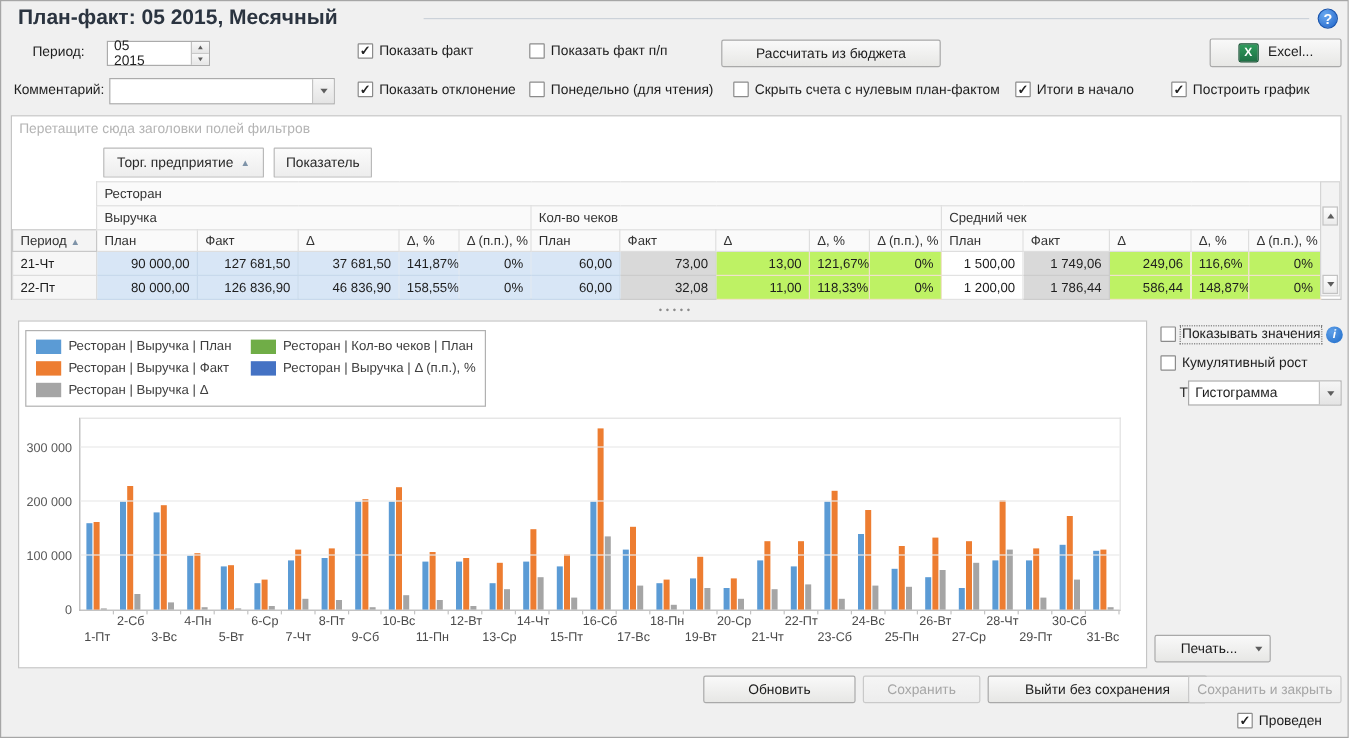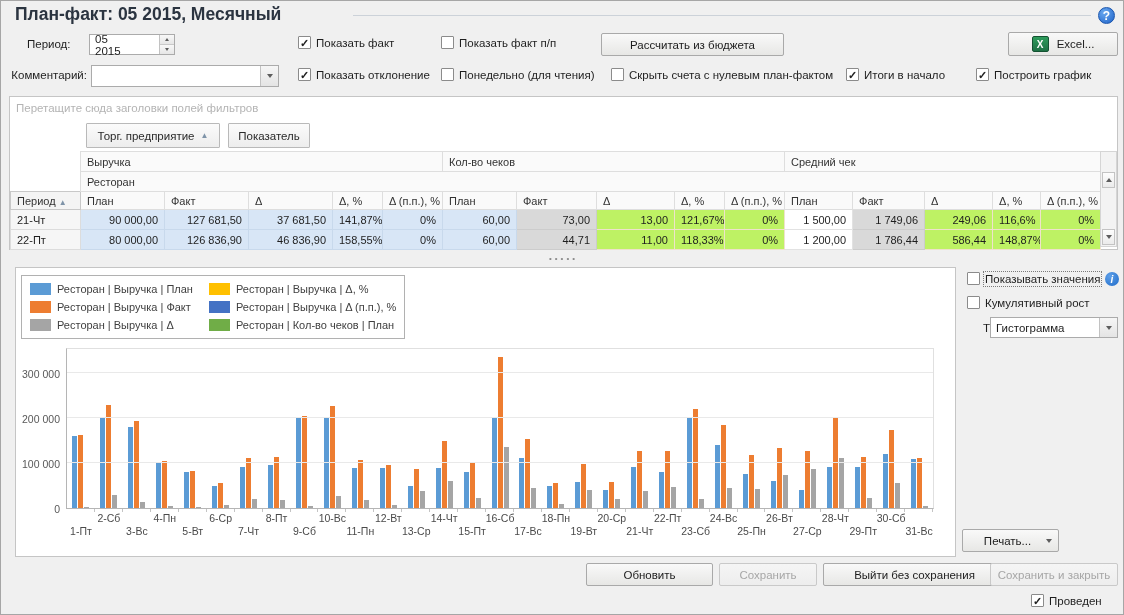--- a/index.html
+++ b/index.html
@@ -201,27 +201,27 @@
           <col style="width: 60px;">
           <col style="width: 68px;">
           <col style="width: 72px;">
           <col style="width: 68px;">
           <col style="width: 48px;">
           <col style="width: 60px;">
         </colgroup>
         <thead>
           <tr>
             <td class="nob"></td>
+            <th colspan="15" style="height: 19px;">Ресторан</th>
+          </tr>
+          <tr>
+            <td class="nob"></td>
             <th colspan="5">Выручка</th>
             <th colspan="5">Кол-во чеков</th>
             <th colspan="5">Средний чек</th>
-          </tr>
-          <tr>
-            <td class="nob"></td>
-            <th colspan="15" style="height: 19px;">Ресторан</th>
           </tr>
           <tr>
             <th class="pcol"><span>Период</span> <span class="sort">▲</span></th>
             <th>План</th>
             <th>Факт</th>
             <th>Δ</th>
             <th>Δ, %</th>
             <th>Δ (п.п.), %</th>
             <th>План</th>
             <th>Факт</th>
@@ -255,21 +255,21 @@
             <td class="c-cream num">0%</td>
           </tr>
           <tr>
             <td class="rowhead">22-Пт</td>
             <td class="c-blue num">80 000,00</td>
             <td class="c-blue num">126 836,90</td>
             <td class="c-blue num">46 836,90</td>
             <td class="c-blue num">158,55%</td>
             <td class="c-blue num">0%</td>
             <td class="c-blue num">60,00</td>
-            <td class="c-gray num">44,71</td>
+            <td class="c-gray num">32,08</td>
             <td class="c-cream num">11,00</td>
             <td class="c-cream num">118,33%</td>
             <td class="c-cream num">0%</td>
             <td class="c-white num">1 200,00</td>
             <td class="c-gray num">1 786,44</td>
             <td class="c-cream num">586,44</td>
             <td class="c-cream num">148,87%</td>
             <td class="c-cream num">0%</td>
           </tr>
         </tbody>
@@ -294,30 +294,26 @@
         </div>
         <div class="li">
           <span class="sw" style="background: rgb(237, 125, 49);"></span>
           <span>Ресторан | Выручка | Факт</span>
         </div>
         <div class="li">
           <span class="sw" style="background: rgb(165, 165, 165);"></span>
           <span>Ресторан | Выручка | Δ</span>
         </div>
         <div class="li">
-          <span class="sw" style="background: rgb(255, 192, 0);"></span>
-          <span>Ресторан | Выручка | Δ, %</span>
+          <span class="sw" style="background: rgb(112, 173, 71);"></span>
+          <span>Ресторан | Кол-во чеков | План</span>
         </div>
         <div class="li">
           <span class="sw" style="background: rgb(68, 114, 196);"></span>
           <span>Ресторан | Выручка | Δ (п.п.), %</span>
-        </div>
-        <div class="li">
-          <span class="sw" style="background: rgb(112, 173, 71);"></span>
-          <span>Ресторан | Кол-во чеков | План</span>
         </div>
       </div>
     <div class="abs plot" style="left:50px; top:80px; width:868px; height:161px;" id="plot">
       <div class="bars-row" id="bars-row">
           <div class="bgroup">
             <div class="bar" title="Ресторан | Выручка | План: 160000" style="background: rgb(91, 155, 213); height: 72px;"></div>
             <div class="bar" title="Ресторан | Выручка | Факт: 163000" style="background: rgb(237, 125, 49); height: 73px;"></div>
             <div class="bar" title="Ресторан | Выручка | Δ: 3000" style="background: rgb(165, 165, 165); height: 1px;"></div>
             <div class="xlab row2">1-Пт</div>
           </div>

